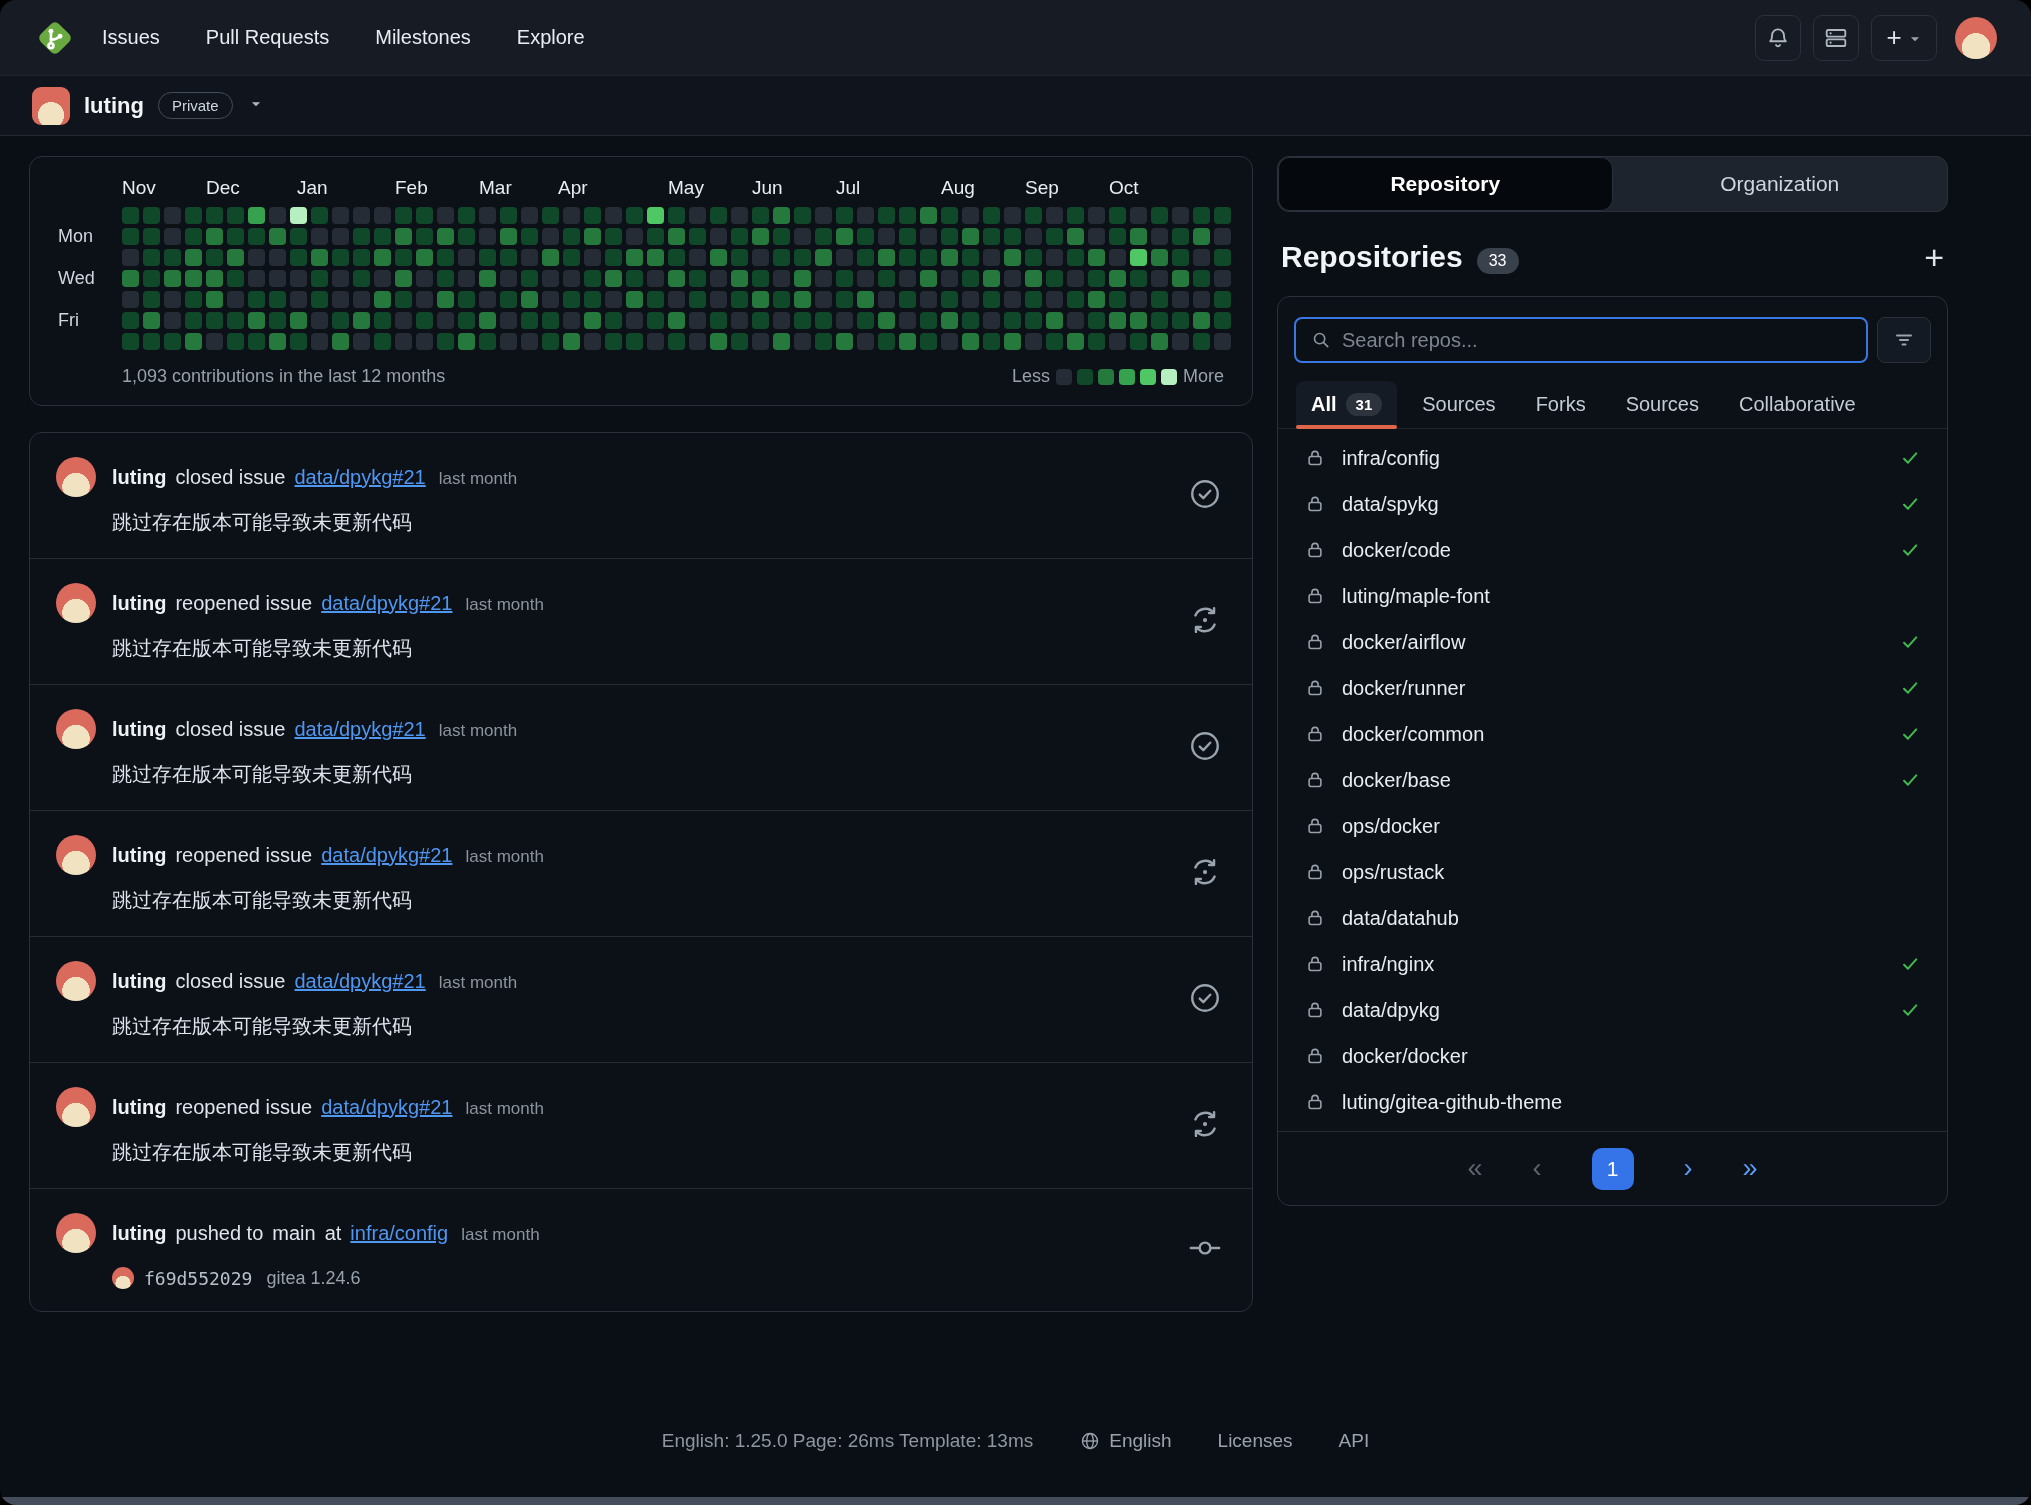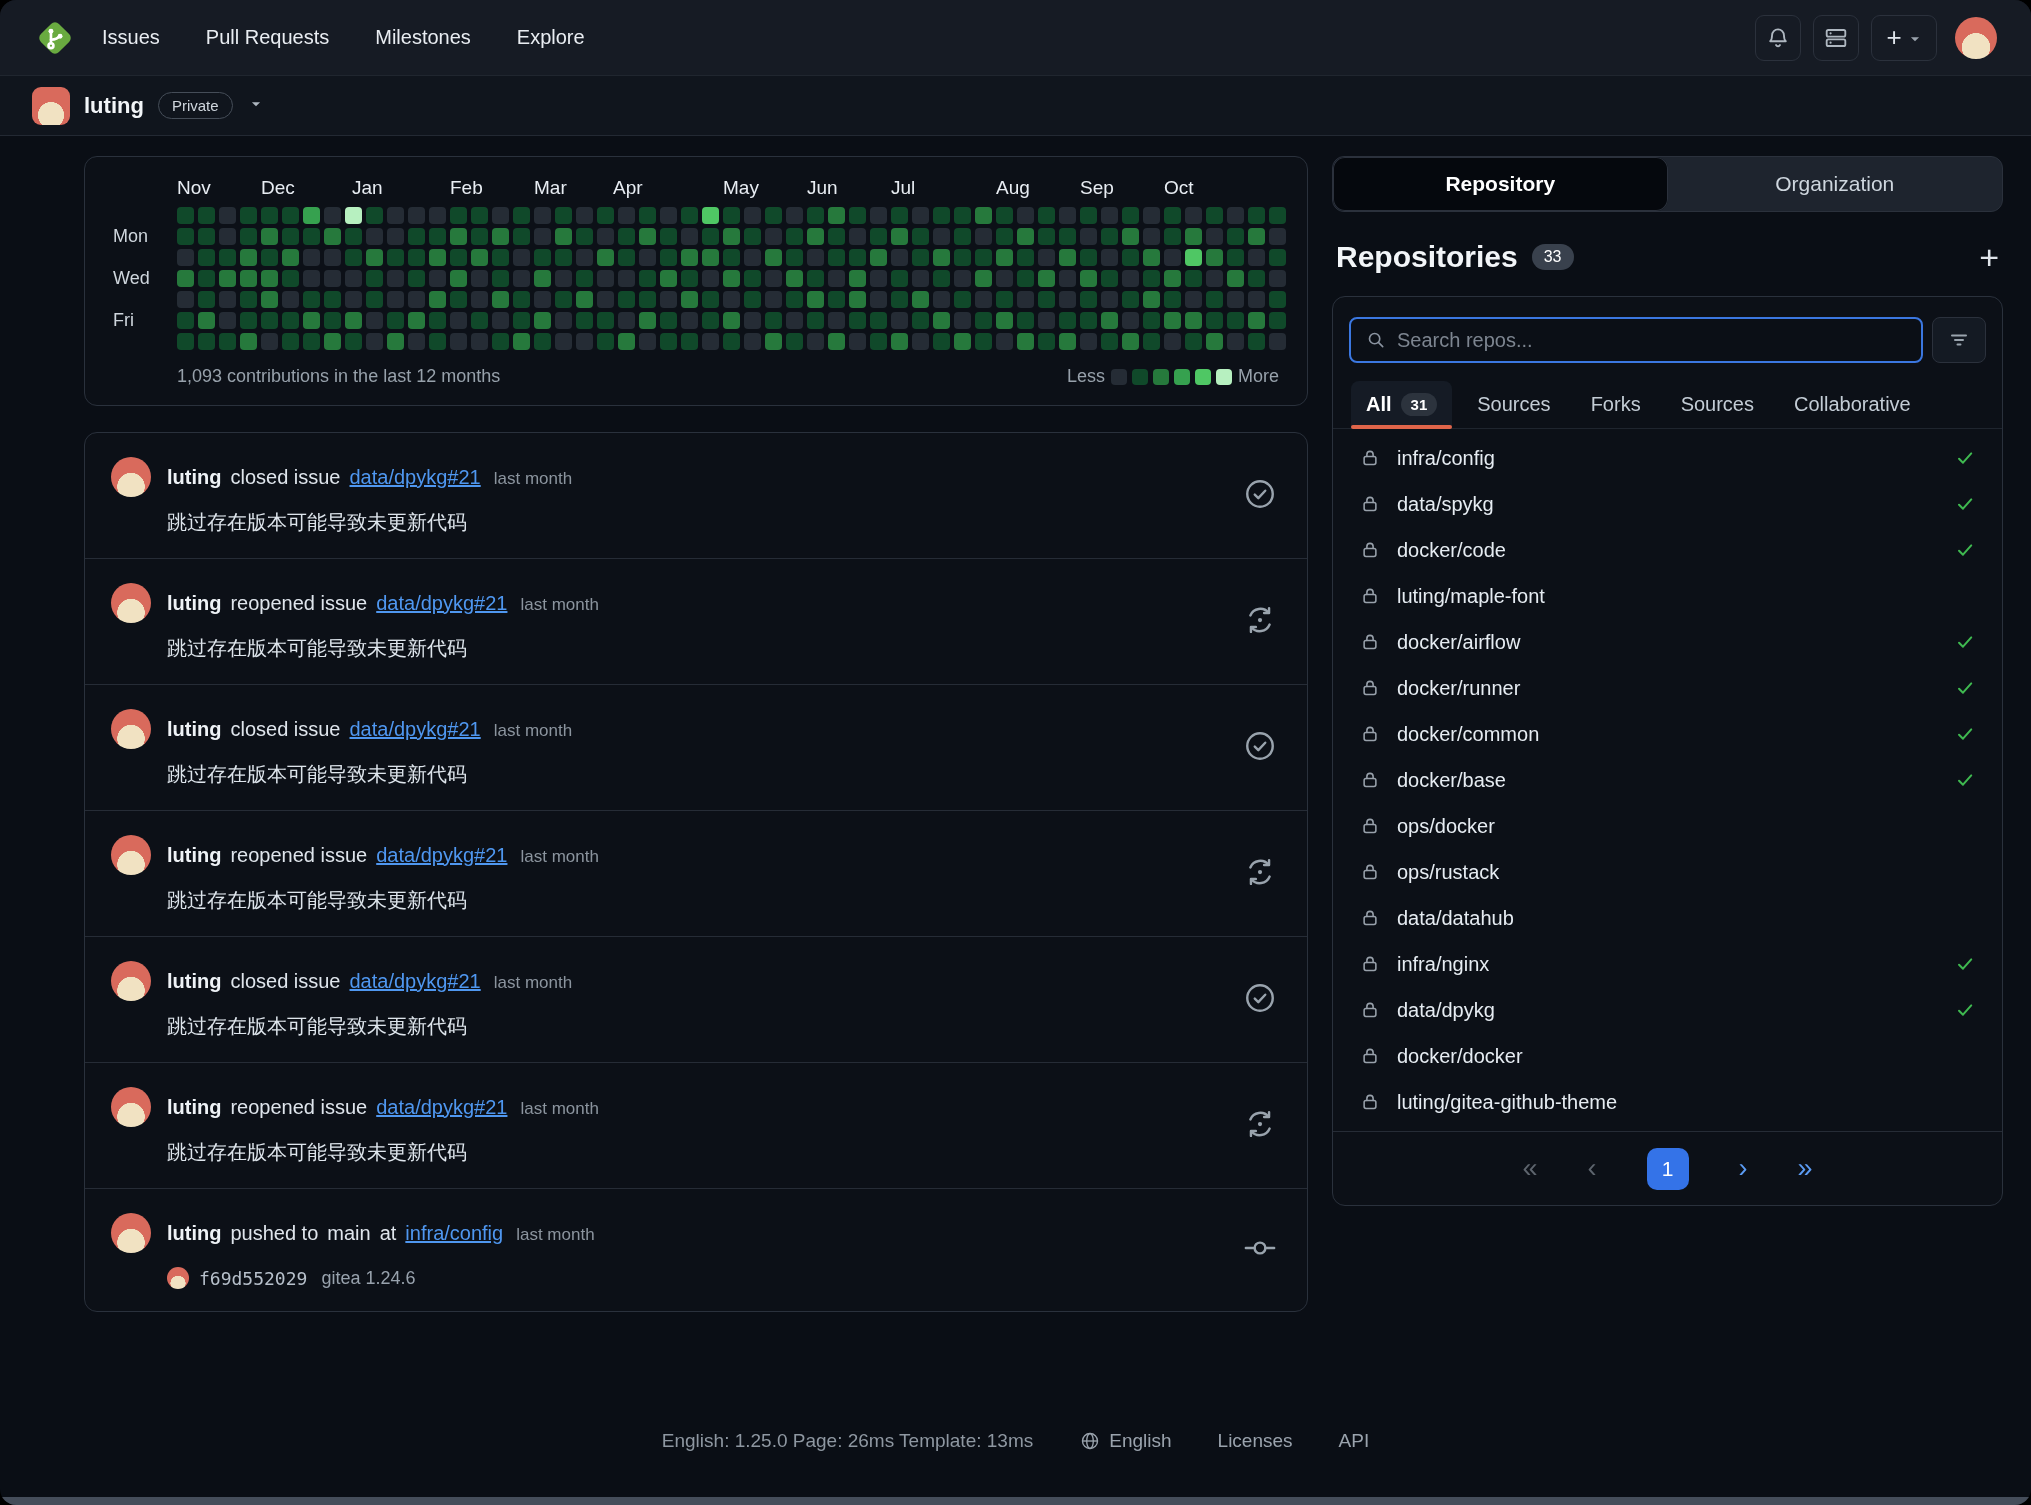--- a/index.html
+++ b/index.html
@@ -38,21 +38,21 @@
   .profile-avatar { width:38px; height:38px; border-radius:9px; margin-right:14px;
     background:radial-gradient(circle at 50% 74%, #f1e2c2 0 38%, #d96a5c 39% 100%); cursor:pointer; }
   .profile-name { font-size:22px; font-weight:700; color:#f2f5f8; }
   .badge-outline {
     margin-left:14px; font-size:15px; color:#cfd6dd; border:1px solid #454d58;
     border-radius:999px; padding:4px 13px;
   }
   .subnav .caret { margin-left:16px; color:#aeb7c0; cursor:pointer; }
 
   
-  .content { display:flex; gap:24px; padding:20px 56px 0 84px; }
+  .content { display:flex; gap:24px; padding:20px 56px 0 29px; }
   .left-col { width:1224px; flex:none; }
   .right-col { width:671px; flex:none; }
   .card { background:#0c1017; border:1px solid #2a313c; border-radius:13px; }
 
   
   .hm-card { padding:20px 28px 18px 28px; }
   .hm-months { position:relative; height:30px; margin-left:64px; }
   .hm-month { position:absolute; top:0; font-size:19px; color:#e8edf3; }
   .hm-body { display:flex; }
   .hm-days { position:relative; width:64px; flex:none; }
@@ -83,21 +83,21 @@
   .fi-msg { font-size:18px; color:#98a2ad; margin-left:4px; }
   .fi-icon { position:absolute; right:30px; top:50%; transform:translateY(-50%); color:#99a3ad; }
   .fi-icon svg { width:34px; height:34px; }
 
   
   .seg { display:flex; background:#1e242e; border:1px solid #2b313c; border-radius:12px; overflow:hidden; }
   .seg-btn { flex:1; height:54px; display:flex; align-items:center; justify-content:center;
     font-size:21px; color:#ced6de; cursor:pointer; }
   .seg-btn.active { background:#05080d; color:#fff; font-weight:700; border-radius:12px;
     box-shadow:inset 0 0 0 1px #2b313c; }
-  .repo-head { display:flex; align-items:center; margin:28px 4px 22px 4px; }
+  .repo-head { display:flex; align-items:flex-end; margin:28px 4px 22px 4px; }
   .repo-head h2 { font-size:30px; font-weight:700; color:#f2f5f8; }
   .count-badge { margin-left:14px; background:#39414d; color:#fff; font-size:16px;
     border-radius:999px; padding:4px 12px; }
   .head-plus { margin-left:auto; font-size:34px; font-weight:300; color:#dfe4ea; cursor:pointer; line-height:1; }
   .panel { overflow:hidden; }
   .search-row { display:flex; gap:9px; padding:20px 16px 14px 16px; }
   .search-box { flex:1; display:flex; align-items:center; gap:10px; height:46px;
     border:2px solid #3b77e0; border-radius:8px; background:#0b0f16; padding:0 14px; color:#8a93a0; }
   .search-box input { flex:1; background:transparent; border:none; outline:none;
     font-size:20px; color:#e5eaf0; font-family:inherit; }

